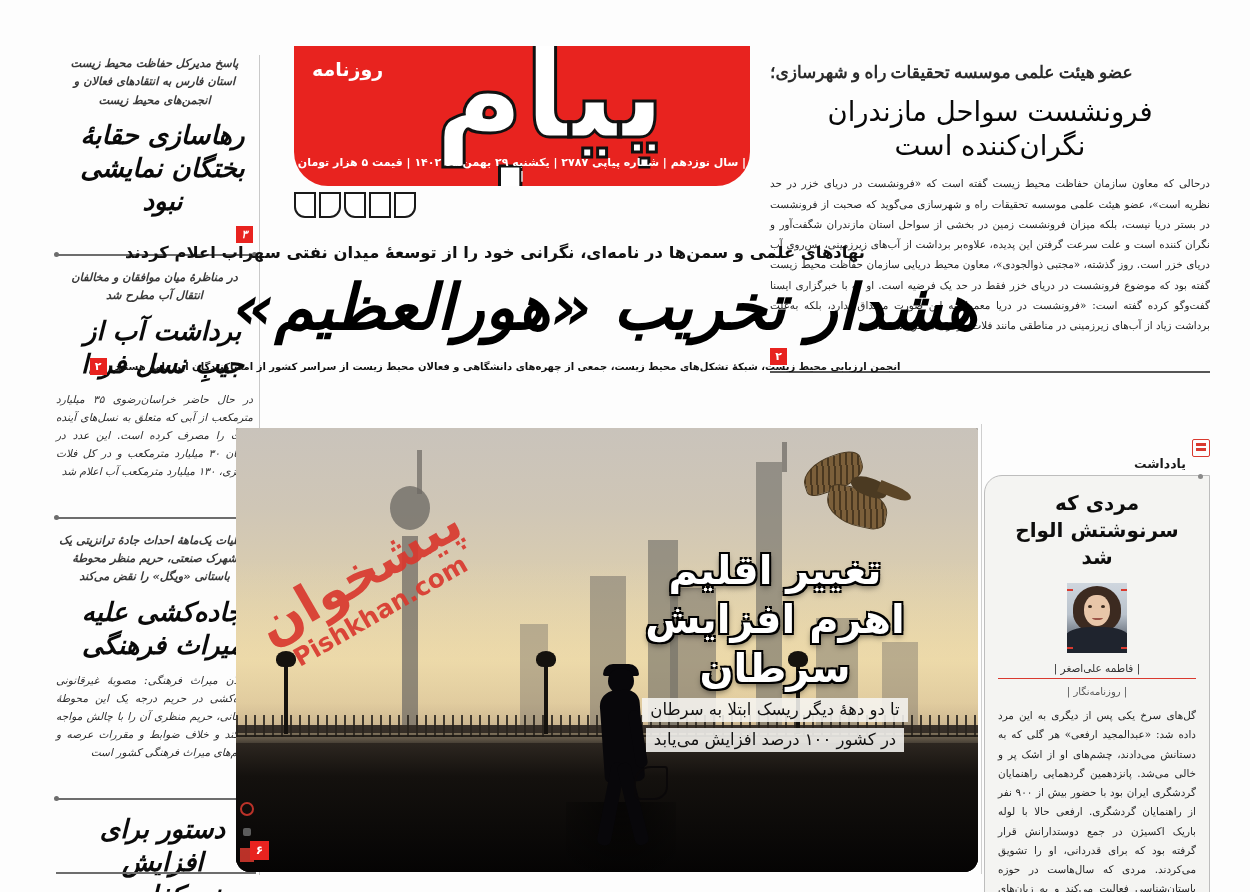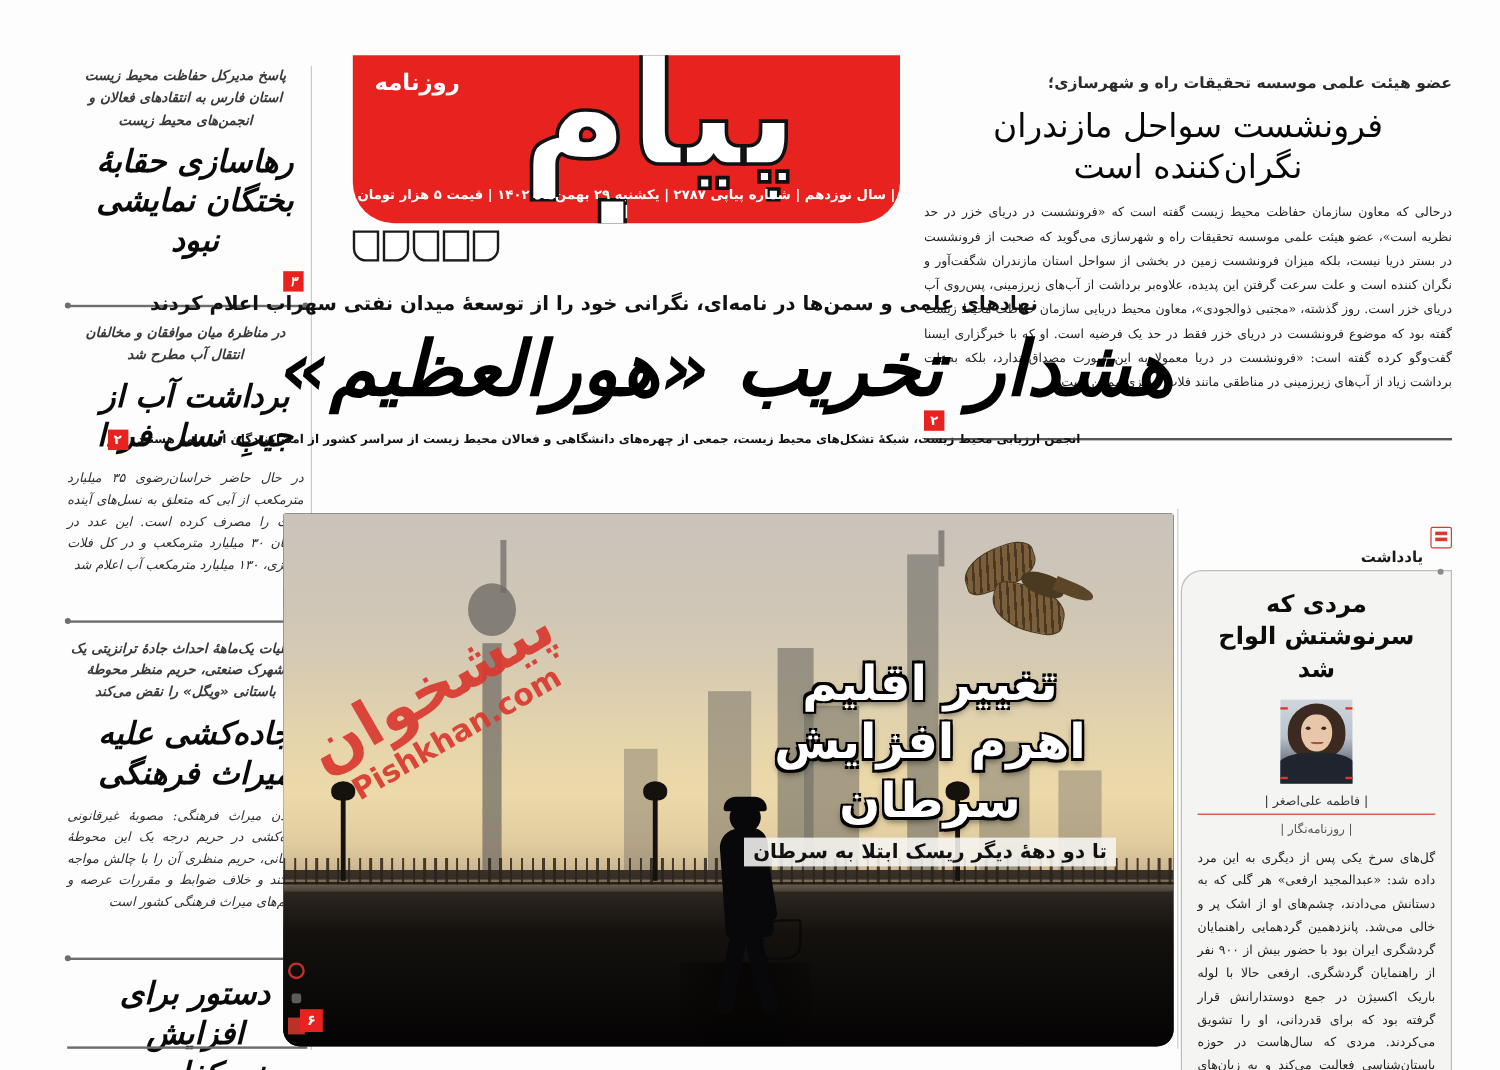--- a/index.html
+++ b/index.html
@@ -178,25 +178,26 @@
   .barcode span:nth-child(5) { border-radius: 0 0 11px 0; }
 
   
   .top-right {
     position: absolute;
     right: 40px;
     top: 60px;
     width: 440px;
   }
   .tr-kicker {
-    font-size: 13px;
+    font-size: 17px;
     color: #2b2b2b;
     font-weight: 600;
-    text-align: right;
+    text-align: left;
     line-height: 1.5;
+    font-family: Liberation Serif, serif;
   }
   .tr-title {
     font-size: 27.5px;
     font-weight: normal;
     color: #080808;
     text-align: center;
     margin-top: 8px;
     letter-spacing: -0.9px;
     line-height: 1.25;
   }
@@ -453,21 +454,21 @@
     letter-spacing: -1px;
     text-shadow:
       2px 2px 0 #000, -2px 2px 0 #000, 2px -2px 0 #000, -2px -2px 0 #000,
       0 3px 6px rgba(0,0,0,.6);
   }
   .po-sub-line {
     display: inline-block;
     background: rgba(246,245,241,0.88);
     color: #111;
     font-size: 16.5px;
-    font-weight: bold;
+    font-weight: normal;
     padding: 2px 8px 3px;
     margin-top: 6px;
     letter-spacing: -0.4px;
   }
   .photo-badge {
     position: absolute;
     left: 14px;
     bottom: 12px;
     background: #e8231f;
     color: #fff;
@@ -788,20 +789,21 @@
       <div class="bird-wing-a"></div>
       <div class="bird-wing-b"></div>
       <div class="bird-body"></div>
       <div class="bird-tail"></div>
     </div>
 
     <div class="photo-overlay">
       <div class="po-title">تغییر اقلیم</div>
       <div class="po-title">اهرم افزایش سرطان</div>
       <div><span class="po-sub-line">تا دو دههٔ دیگر ریسک ابتلا به سرطان</span></div>
+      <div><span class="po-sub-line">در کشور ۱۰۰ درصد افزایش می‌یابد</span></div>
     </div>
 
     <div class="watermark">
       <div class="wm-fa">پیشخوان</div>
       <div class="wm-en">Pishkhan.com</div>
     </div>
 
     <div class="photo-icons">
       <div class="mini-icon ring"></div>
       <div class="mini-icon dot"></div>

